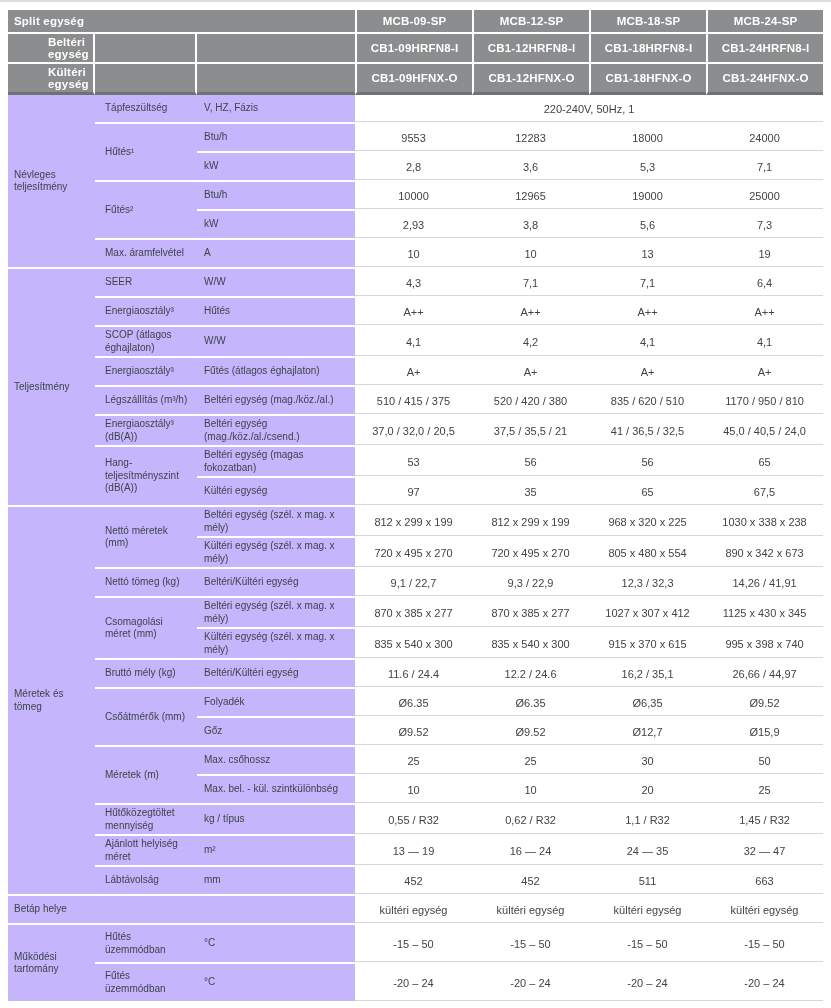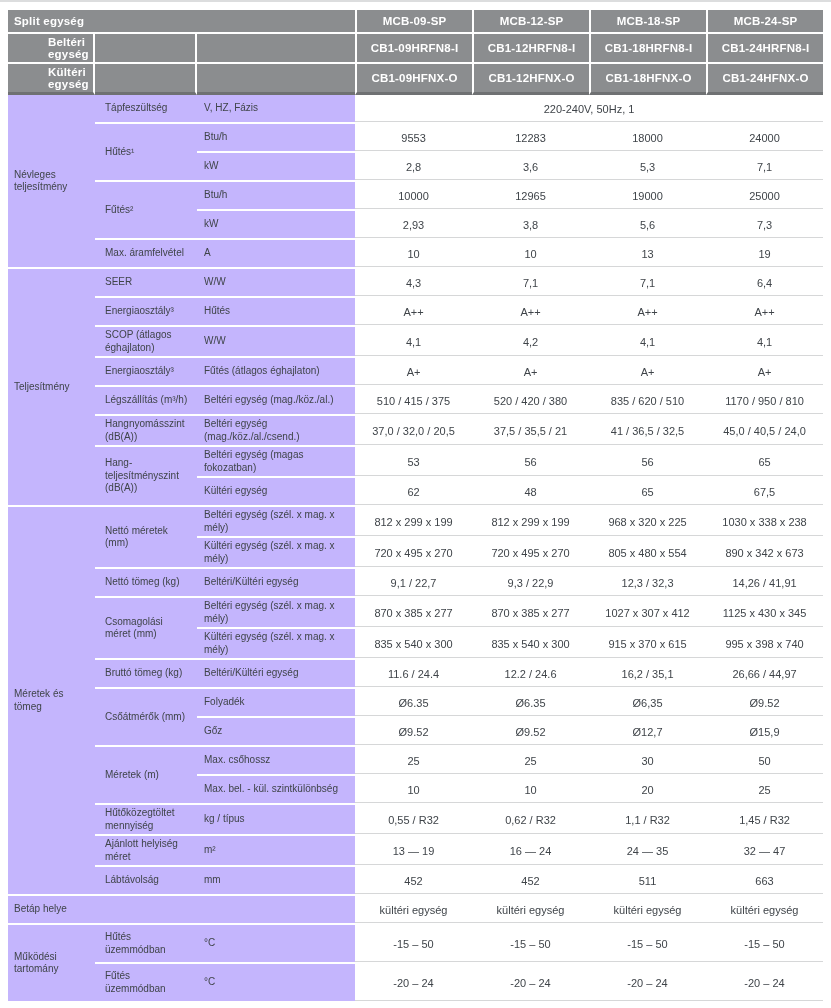--- a/index.html
+++ b/index.html
@@ -175,39 +175,39 @@
       </tr>
       <tr class="b">
         <td class="sub" rowspan="1">Légszállítás (m³/h)</td>
         <td class="det">Beltéri egység (mag./köz./al.)</td>
         <td class="val">510 / 415 / 375</td>
         <td class="val">520 / 420 / 380</td>
         <td class="val">835 / 620 / 510</td>
         <td class="val">1170 / 950 / 810</td>
       </tr>
       <tr class="b">
-        <td class="sub" rowspan="1">Hangnyomásszint (dB(A))</td>
+        <td class="sub" rowspan="1">Energiaosztály³ (dB(A))</td>
         <td class="det">Beltéri egység (mag./köz./al./csend.)</td>
         <td class="val">37,0 / 32,0 / 20,5</td>
         <td class="val">37,5 / 35,5 / 21</td>
         <td class="val">41 / 36,5 / 32,5</td>
         <td class="val">45,0 / 40,5 / 24,0</td>
       </tr>
       <tr class="b">
         <td class="sub" rowspan="2">Hang-teljesítményszint (dB(A))</td>
         <td class="det">Beltéri egység (magas fokozatban)</td>
         <td class="val">53</td>
         <td class="val">56</td>
         <td class="val">56</td>
         <td class="val">65</td>
       </tr>
       <tr class="b">
         <td class="det">Kültéri egység</td>
-        <td class="val">62</td>
-        <td class="val">48</td>
+        <td class="val">97</td>
+        <td class="val">35</td>
         <td class="val">65</td>
         <td class="val">67,5</td>
       </tr>
       <tr class="b">
         <td class="sec" rowspan="13">Méretek és tömeg</td>
         <td class="sub" rowspan="2">Nettó méretek (mm)</td>
         <td class="det">Beltéri egység (szél. x mag. x mély)</td>
         <td class="val">812 x 299 x 199</td>
         <td class="val">812 x 299 x 199</td>
         <td class="val">968 x 320 x 225</td>
@@ -237,21 +237,21 @@
         <td class="val">1125 x 430 x 345</td>
       </tr>
       <tr class="b">
         <td class="det">Kültéri egység (szél. x mag. x mély)</td>
         <td class="val">835 x 540 x 300</td>
         <td class="val">835 x 540 x 300</td>
         <td class="val">915 x 370 x 615</td>
         <td class="val">995 x 398 x 740</td>
       </tr>
       <tr class="b">
-        <td class="sub" rowspan="1">Bruttó tömeg (kg)</td>
+        <td class="sub" rowspan="1">Bruttó mély (kg)</td>
         <td class="det">Beltéri/Kültéri egység</td>
         <td class="val">11.6 / 24.4</td>
         <td class="val">12.2 / 24.6</td>
         <td class="val">16,2 / 35,1</td>
         <td class="val">26,66 / 44,97</td>
       </tr>
       <tr class="b">
         <td class="sub" rowspan="2">Csőátmérők (mm)</td>
         <td class="det">Folyadék</td>
         <td class="val">Ø6.35</td>

